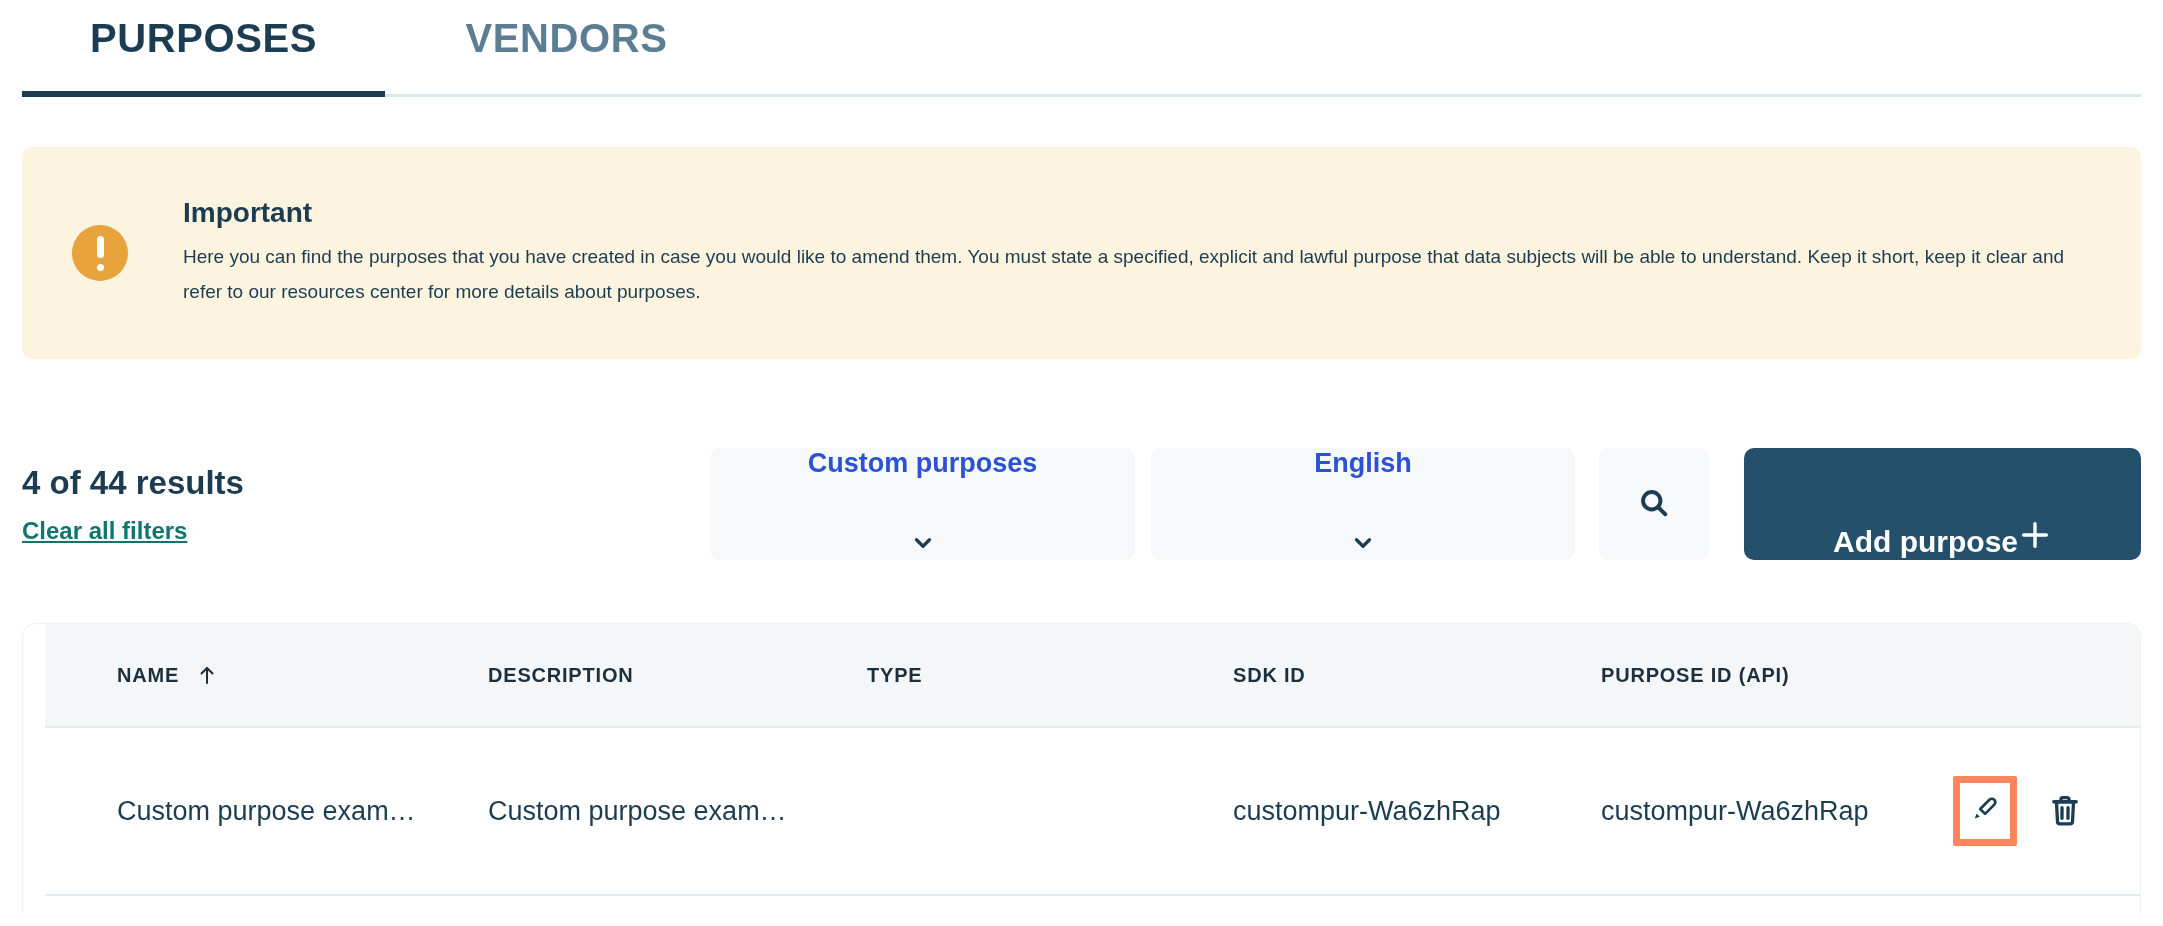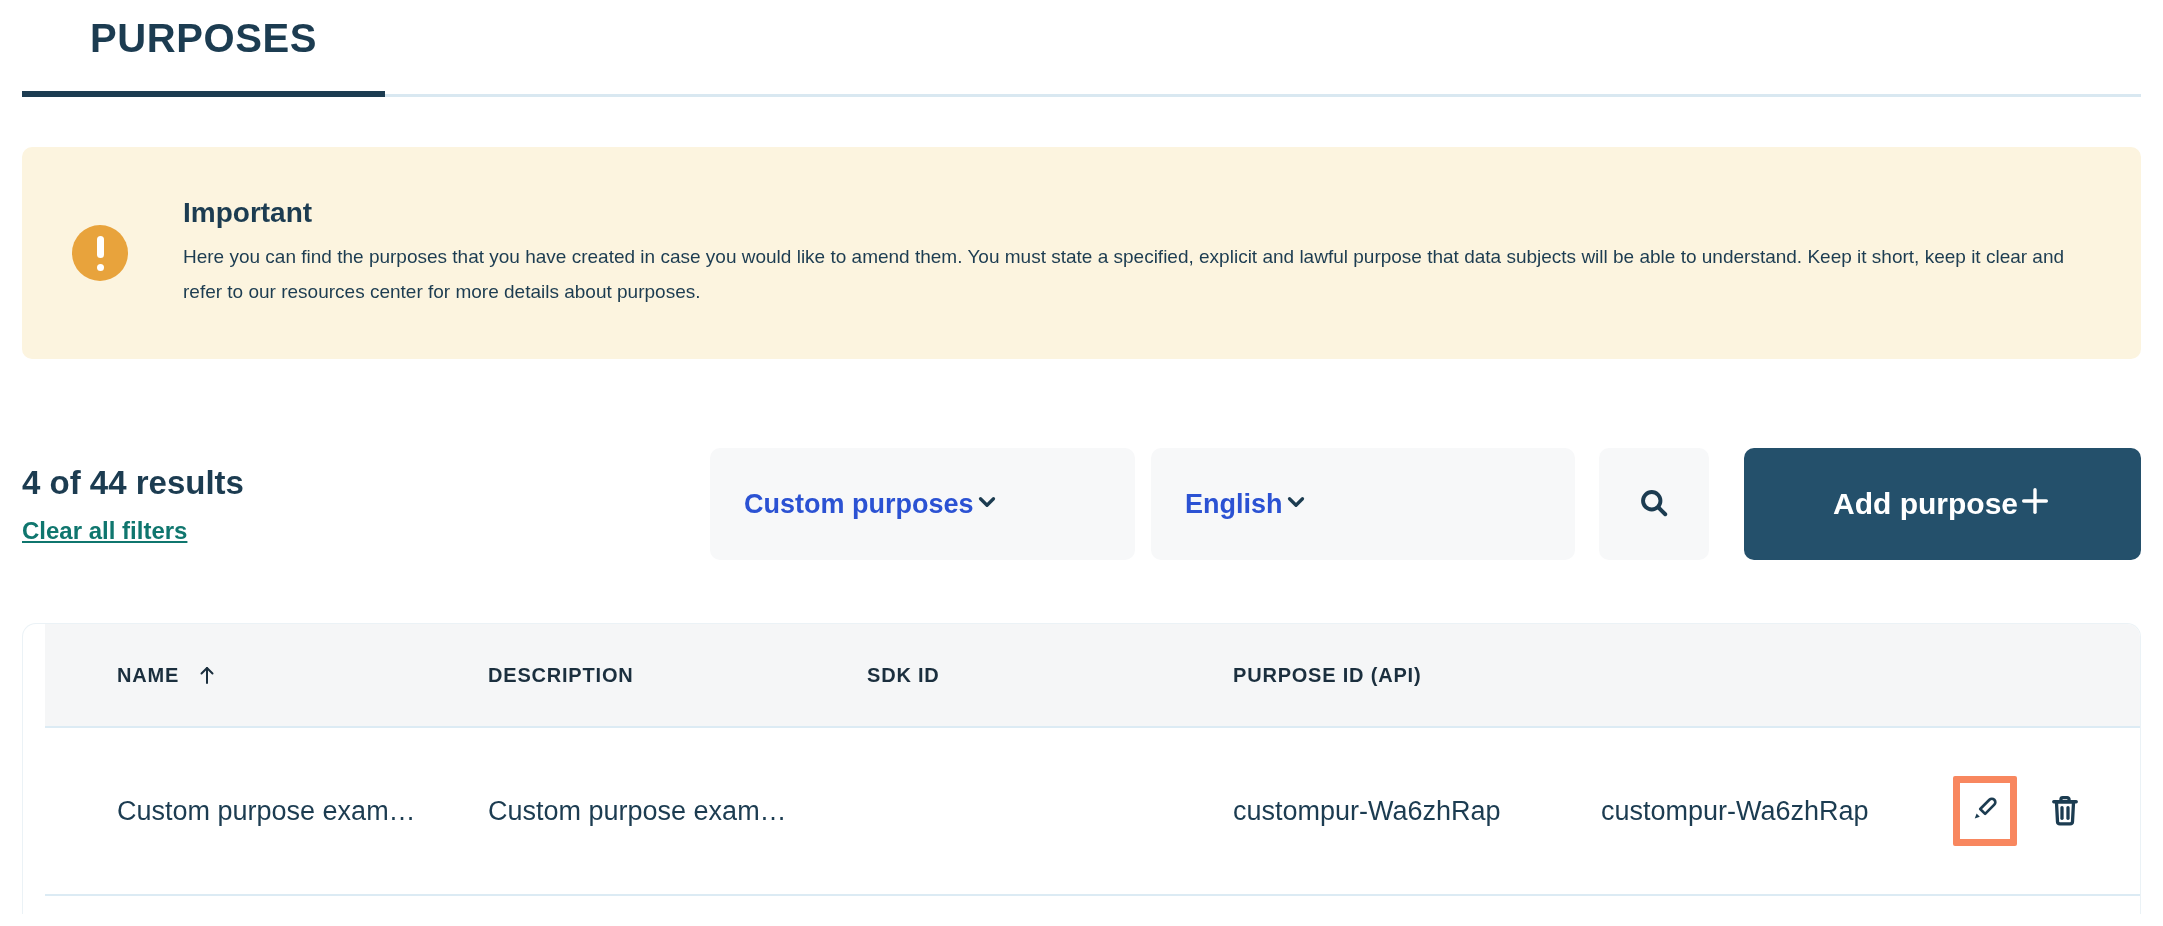--- a/index.html
+++ b/index.html
@@ -68,36 +68,36 @@
   .results-block { flex: 1; }
   .results-count { font-size: 33px; font-weight: bold; }
   .clear-filters {
     display: inline-block; margin-top: 15px;
     font-size: 24px; font-weight: bold;
     color: #0f766e; text-decoration: underline;
     cursor: pointer;
   }
   .select {
     height: 112px; border-radius: 10px; background: #F7F8F9;
-    display: flex; align-items: center; 
-    padding: 0 34px; cursor: pointer;
+    display: flex; align-items: center; justify-content: space-between;
+    padding: 0 34px; cursor: pointer; flex-direction: column;
   }
   .select.purpose { width: 425px; margin-right: 16px; }
   .select.language { width: 424px; margin-right: 24px; }
   .select-label { color: #2B52D3; font-size: 27px; font-weight: bold; }
   .search-btn {
     width: 110px; height: 112px; border-radius: 10px; background: #F7F8F9;
     display: flex; align-items: center; justify-content: center;
     margin-right: 35px; border: none; cursor: pointer;
   }
   .add-btn {
     width: 397px; height: 112px; border-radius: 10px;
     background: #24506B; color: #fff;
     font-size: 30px; font-weight: bold; font-family: inherit;
-    display: flex; align-items: center; justify-content: center; 
+    display: flex; align-items: flex-end; justify-content: center; 
     border: none; cursor: pointer;
   }
 
   
   .table {
     margin: 63px 22px 0;
     border: 1px solid #EBF2F6; border-bottom: none;
     border-radius: 14px 14px 0 0;
     overflow: hidden;
     padding-left: 22px;
@@ -141,20 +141,23 @@
     display: flex; align-items: center; justify-content: center;
   }
 </style>
 </head>
 <body>
 
 <nav class="tabs-row">
   <div class="tab active">
     <span>PURPOSES</span>
   </div>
+  <div class="tab inactive">
+    <span>VENDORS</span>
+  </div>
 </nav>
 
 <section class="banner">
   <div class="banner-icon"></div>
   <div>
     <div class="banner-title">Important</div>
     <div class="banner-body">Here you can find the purposes that you have created in case you would like to amend them. You must state a specified, explicit and lawful purpose that data subjects will be able to understand. Keep it short, keep it clear and refer to our resources center for more details about purposes.</div>
   </div>
 </section>
 
@@ -208,20 +211,23 @@
       <span>NAME</span>
       <span class="sort-arrow">
         <svg width="20" height="24" viewBox="0 0 20 24" fill="none" stroke="#1B2F3E" stroke-width="2" stroke-linecap="round" stroke-linejoin="round">
             <path d="M10 20 V5"></path>
             <path d="M4.5 10.5 L10 5 l5.5 5.5"></path>
           </svg>
       </span>
     </div>
     <div class="th">
       <span>DESCRIPTION</span>
+    </div>
+    <div class="th">
+      <span>TYPE</span>
     </div>
     <div class="th">
       <span>SDK ID</span>
     </div>
     <div class="th">
       <span>PURPOSE ID (API)</span>
     </div>
     <div></div>
   </div>
 

